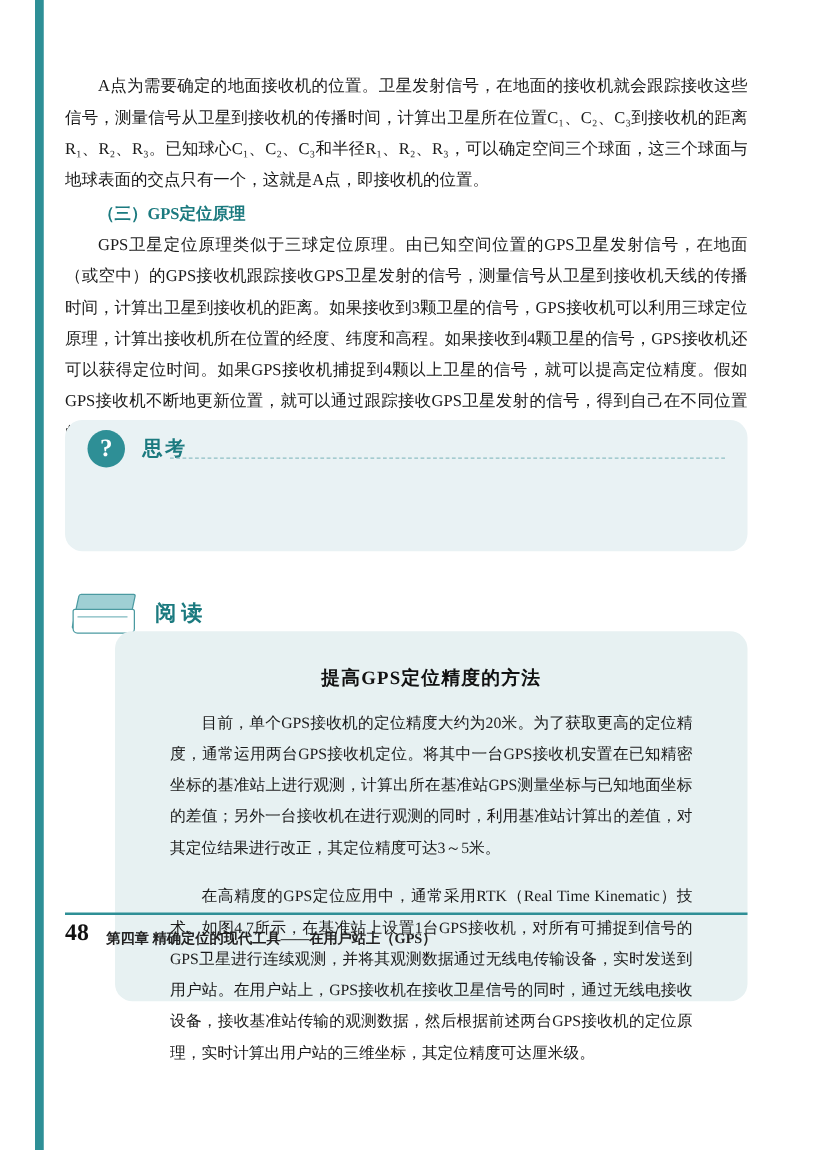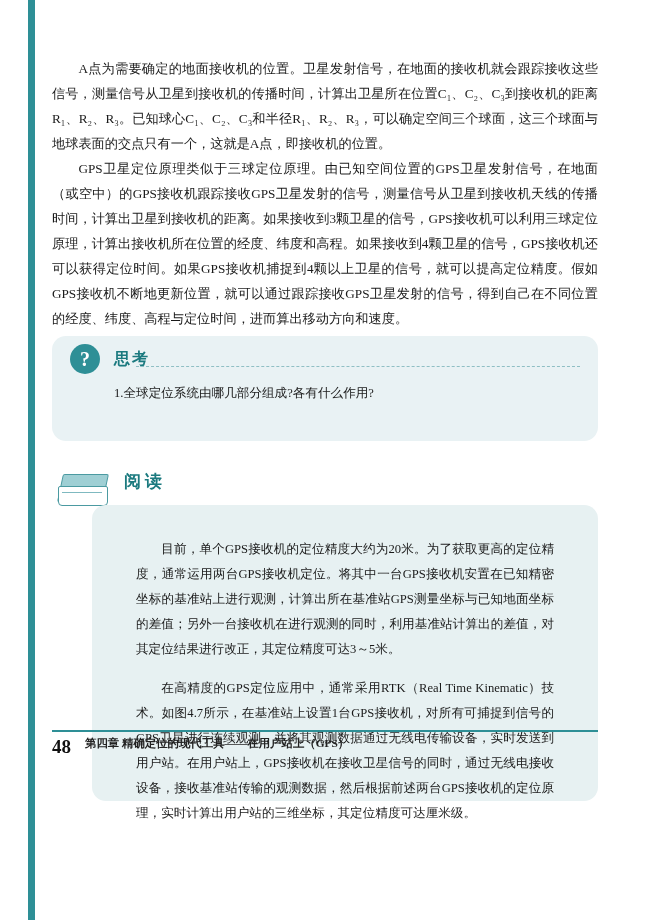--- a/index.html
+++ b/index.html
@@ -101,20 +101,21 @@
     font-size: 12.6px;
     line-height: 23px;
   }
 
   
   .read-head {
     position: absolute;
     left: 56px;
     top: 470px;
     display: flex;
+    align-items: center;
     height: 40px;
   }
   .read-icon {
     width: 54px;
     height: 38px;
     position: relative;
   }
   .read-icon .book-back {
     position: absolute;
     left: 4px; top: 4px;
@@ -183,21 +184,21 @@
     height: 920px;
     background: #2e8f96;
   }
 
   
   .footer {
     position: absolute;
     left: 52px;
     bottom: 46px;
     display: flex;
-    align-items: flex-start;
+    align-items: flex-end;
   }
   .page-num {
     font-size: 19px;
     font-weight: bold;
     color: #111;
     letter-spacing: 0;
   }
   .footer-text {
     margin-left: 14px;
     font-size: 11.4px;
@@ -215,44 +216,45 @@
 </style>
 </head>
 <body>
 
 <div class="page">
 
   <div class="left-bar"></div>
 
   <div class="body-text">
     <p class="para">A点为需要确定的地面接收机的位置。卫星发射信号，在地面的接收机就会跟踪接收这些信号，测量信号从卫星到接收机的传播时间，计算出卫星所在位置C₁、C₂、C₃到接收机的距离R₁、R₂、R₃。已知球心C₁、C₂、C₃和半径R₁、R₂、R₃，可以确定空间三个球面，这三个球面与地球表面的交点只有一个，这就是A点，即接收机的位置。</p>
+    <p class="section-head">（三）GPS定位原理</p>
     <p class="para">GPS卫星定位原理类似于三球定位原理。由已知空间位置的GPS卫星发射信号，在地面（或空中）的GPS接收机跟踪接收GPS卫星发射的信号，测量信号从卫星到接收机天线的传播时间，计算出卫星到接收机的距离。如果接收到3颗卫星的信号，GPS接收机可以利用三球定位原理，计算出接收机所在位置的经度、纬度和高程。如果接收到4颗卫星的信号，GPS接收机还可以获得定位时间。如果GPS接收机捕捉到4颗以上卫星的信号，就可以提高定位精度。假如GPS接收机不断地更新位置，就可以通过跟踪接收GPS卫星发射的信号，得到自己在不同位置的经度、纬度、高程与定位时间，进而算出移动方向和速度。</p>
   </div>
 
   <div class="think-box">
     <div class="think-header">
       <div class="q-badge">?</div>
       <div class="think-title">思考</div>
     </div>
     <div class="think-rule"></div>
     <div class="think-items">
-      <div>1.全球定位系统由哪几部分组成?各有什么作用?</div>
     </div>
   </div>
 
   <div class="read-head">
     <div class="read-icon">
       <div class="book-back"></div>
       <div class="book-front"></div>
       <div class="book-line"></div>
     </div>
     <div class="read-title">阅读</div>
   </div>
 
   <div class="read-box">
+    <div class="read-box-title">提高GPS定位精度的方法</div>
     <p class="read-para">目前，单个GPS接收机的定位精度大约为20米。为了获取更高的定位精度，通常运用两台GPS接收机定位。将其中一台GPS接收机安置在已知精密坐标的基准站上进行观测，计算出所在基准站GPS测量坐标与已知地面坐标的差值；另外一台接收机在进行观测的同时，利用基准站计算出的差值，对其定位结果进行改正，其定位精度可达3～5米。</p>
     <p class="read-para">在高精度的GPS定位应用中，通常采用RTK（Real Time Kinematic）技术。如图4.7所示，在基准站上设置1台GPS接收机，对所有可捕捉到信号的GPS卫星进行连续观测，并将其观测数据通过无线电传输设备，实时发送到用户站。在用户站上，GPS接收机在接收卫星信号的同时，通过无线电接收设备，接收基准站传输的观测数据，然后根据前述两台GPS接收机的定位原理，实时计算出用户站的三维坐标，其定位精度可达厘米级。</p>
   </div>
 
   <div class="footer-rule"></div>
   <div class="footer">
     <div class="page-num">48</div>
     <div class="footer-text">第四章  精确定位的现代工具——在用户站上（GPS）</div>
   </div>
 

